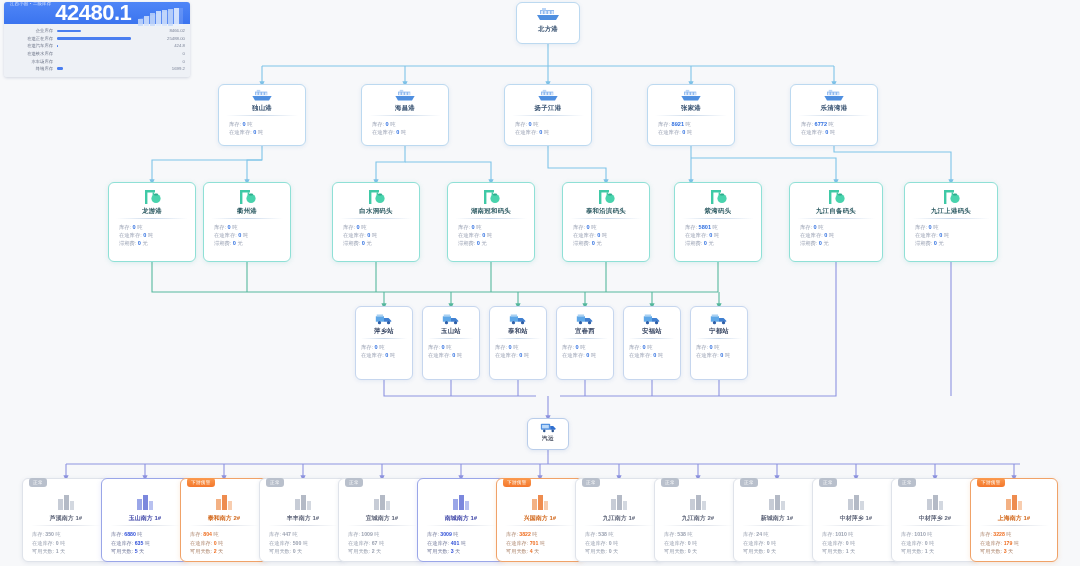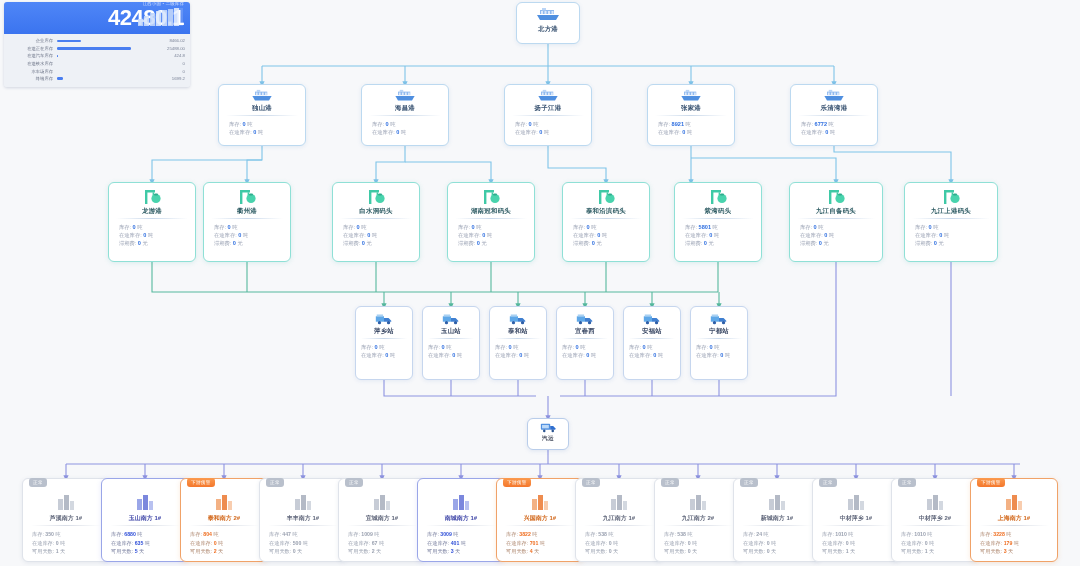--- a/index.html
+++ b/index.html
@@ -15,21 +15,21 @@
 
   
   .kpi{
     position:absolute;left:4px;top:2px;width:186px;
     border-radius:3px;overflow:hidden;
     box-shadow:0 1px 3px rgba(40,60,110,.18);
     background:#eef1f6;
   }
   .kpi-head{
     background:linear-gradient(180deg,#4f86f7 0%,#3b74ef 100%);
-    height:32px;display:flex;align-items:flex-end;padding:0 6px;position:relative;flex-direction:column;
+    height:22px;display:flex;align-items:flex-start;padding:0 6px;position:relative;
   }
   .kpi-sub{font-size:4.4px;color:#d7e4ff;line-height:1.1;white-space:nowrap;letter-spacing:.2px;}
   .kpi-big{
     font-size:22px;color:#fff;font-weight:700;letter-spacing:-.5px;
     margin-left:4px;line-height:1;
   }
   .kpi-spark{position:absolute;right:6px;top:5px;width:46px;height:19px;opacity:.85;}
   .kpi-body{background:#eef1f6;padding:3px 5px 4px 5px;}
   .kpi-row{display:flex;align-items:center;height:7.6px;font-size:4.3px;}
   .kpi-label{width:44px;text-align:right;color:#6a7285;padding-right:4px;white-space:nowrap;}

